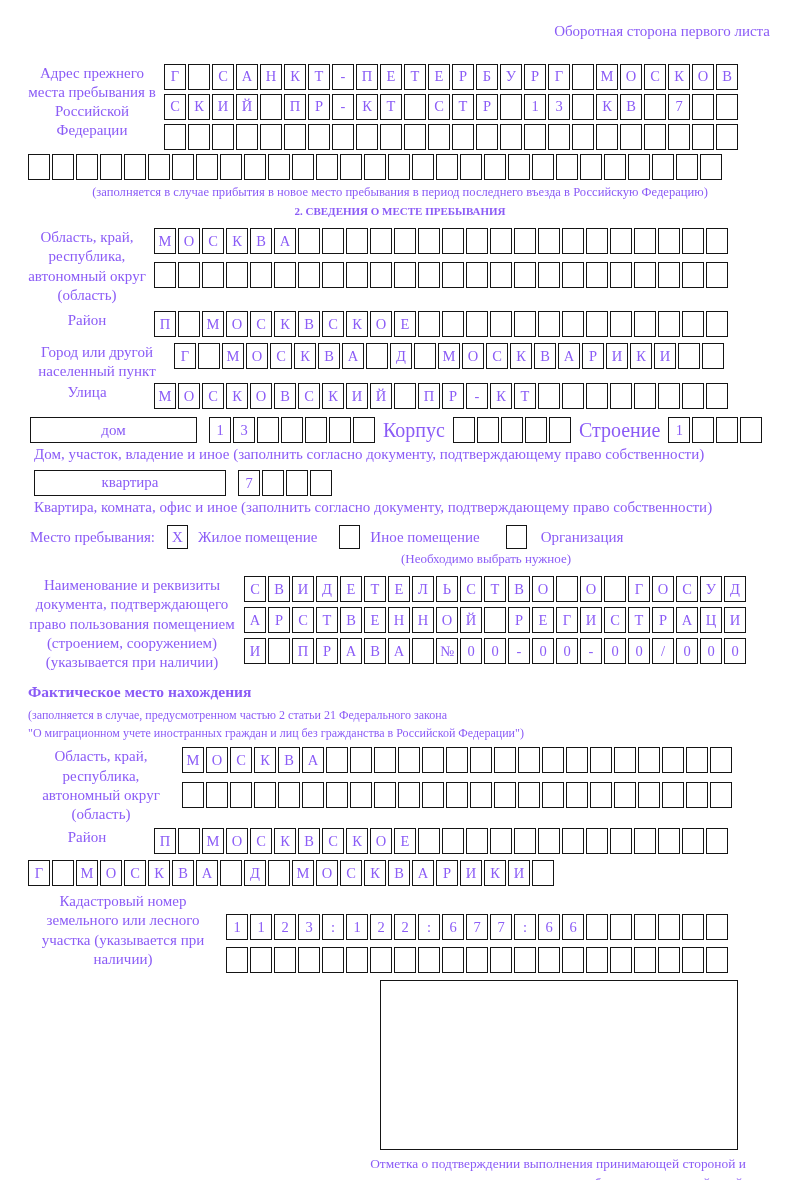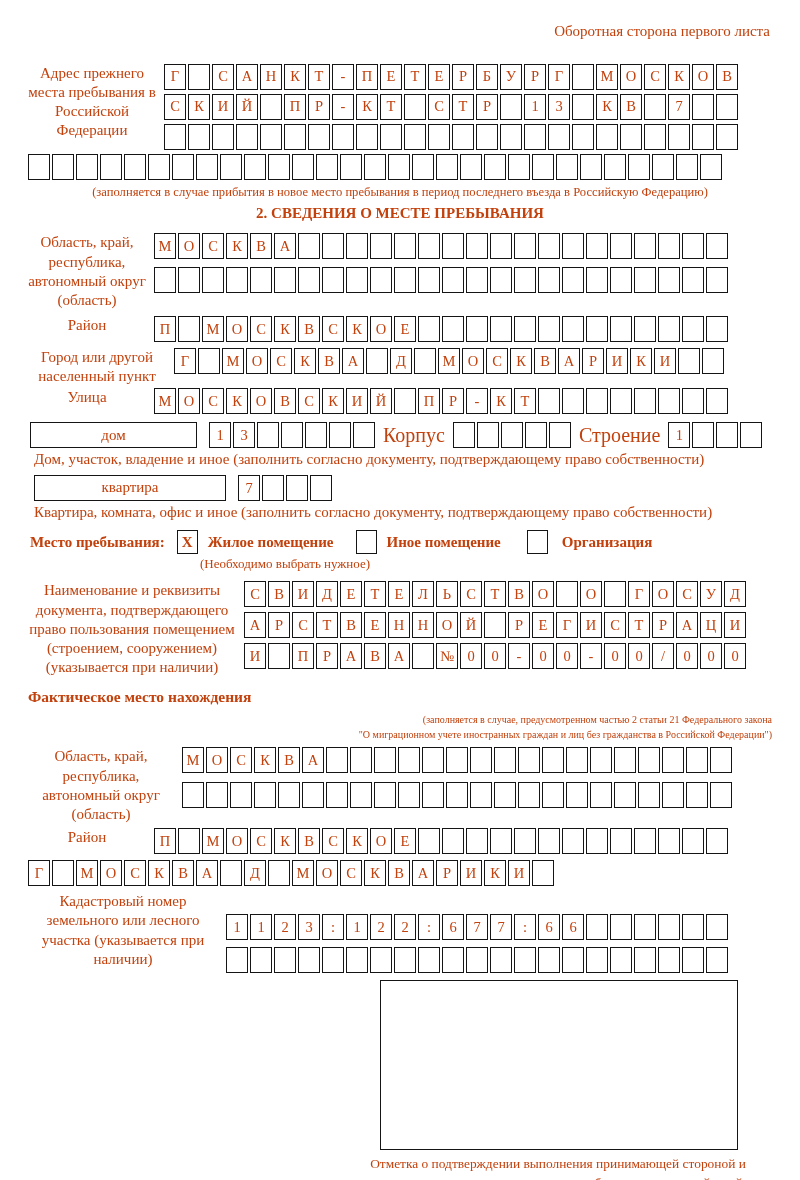--- a/index.html
+++ b/index.html
@@ -1,49 +1,49 @@
 <!DOCTYPE html>
 <html lang="ru"><head>
 <meta charset="utf-8">
 <style>
   html,body{margin:0;padding:0;background:#fff;}
   .page{
     width:800px;height:1180px;box-sizing:border-box;
     padding:12px 28px 0 28px;overflow:hidden;
-    background:#fff;color:#c2410c;
+    background:#fff;color:#8b5cf6;
     font-family:"Liberation Serif","DejaVu Serif",serif;
     font-size:15px;line-height:1.3;
   }
   .hdr{text-align:right;font-size:15px;margin:10px 2px 22px 0;}
   .field{display:flex;align-items:flex-start;gap:8px;text-align:center;}
   .flabel{flex:none;font-size:15px;line-height:1.28;}
   .rowscol{display:flex;flex-direction:column;}
   .cells{display:flex;gap:2px;margin-bottom:4px;}
   .cell{
     flex:none;width:20px;height:24px;border:1.6px solid #151515;
     display:flex;align-items:center;justify-content:center;
     font-size:14.5px;line-height:1;background:#fff;
   }
   .note{font-size:12.6px;text-align:center;margin:2px 0 4px 0;}
   .note-left{font-size:15px;text-align:left;margin:1px 0 5px 6px;}
-  .sec-title{font-weight:bold;text-align:center;font-size:15px;margin:4px 0 10px 0;}
+  .sec-title{font-weight:bold;text-align:center;font-size:11px;margin:4px 0 10px 0;}
   .house-row{display:flex;align-items:center;margin:4px 0 2px 2px;}
   .widebox{
     flex:none;border:1.6px solid #151515;height:24px;display:flex;
     align-items:center;justify-content:center;font-size:15px;background:#fff;
   }
   .inline-lbl{flex:none;margin:0 8px;font-size:20px;}
-  .ptype{display:flex;align-items:center;margin:8px 0 2px 2px;font-weight:bold;}
+  .ptype{display:flex;align-items:center;margin:8px 0 2px 2px;}
   .cb{
     flex:none;width:19px;height:22px;border:1.6px solid #151515;
     display:flex;align-items:center;justify-content:center;font-size:15px;background:#fff;
   }
-  .ptype-note{font-size:13px;margin:0 0 8px 172px;}
+  .ptype-note{font-size:13px;margin:0 0 8px 172px;text-align:center;}
   .center-title{font-weight:bold;text-align:left;font-size:15.5px;margin:10px 0 6px 0;}
-  .law-note{font-size:10px;text-align:right;margin:0 0 2px 0;}
+  .law-note{font-size:12px;text-align:left;margin:0 0 2px 0;}
   .stamp-wrap{margin-left:352px;margin-top:3px;}
   .stamp-box{width:356px;height:168px;border:1.7px solid #151515;background:#fff;}
   .stamp-note{width:392px;margin-left:-18px;font-size:13.4px;text-align:center;margin-top:5px;line-height:1.38;}
   .mb2{margin-bottom:2px}
 </style>
 </head>
 <body>
 
 <div class="page">
 

